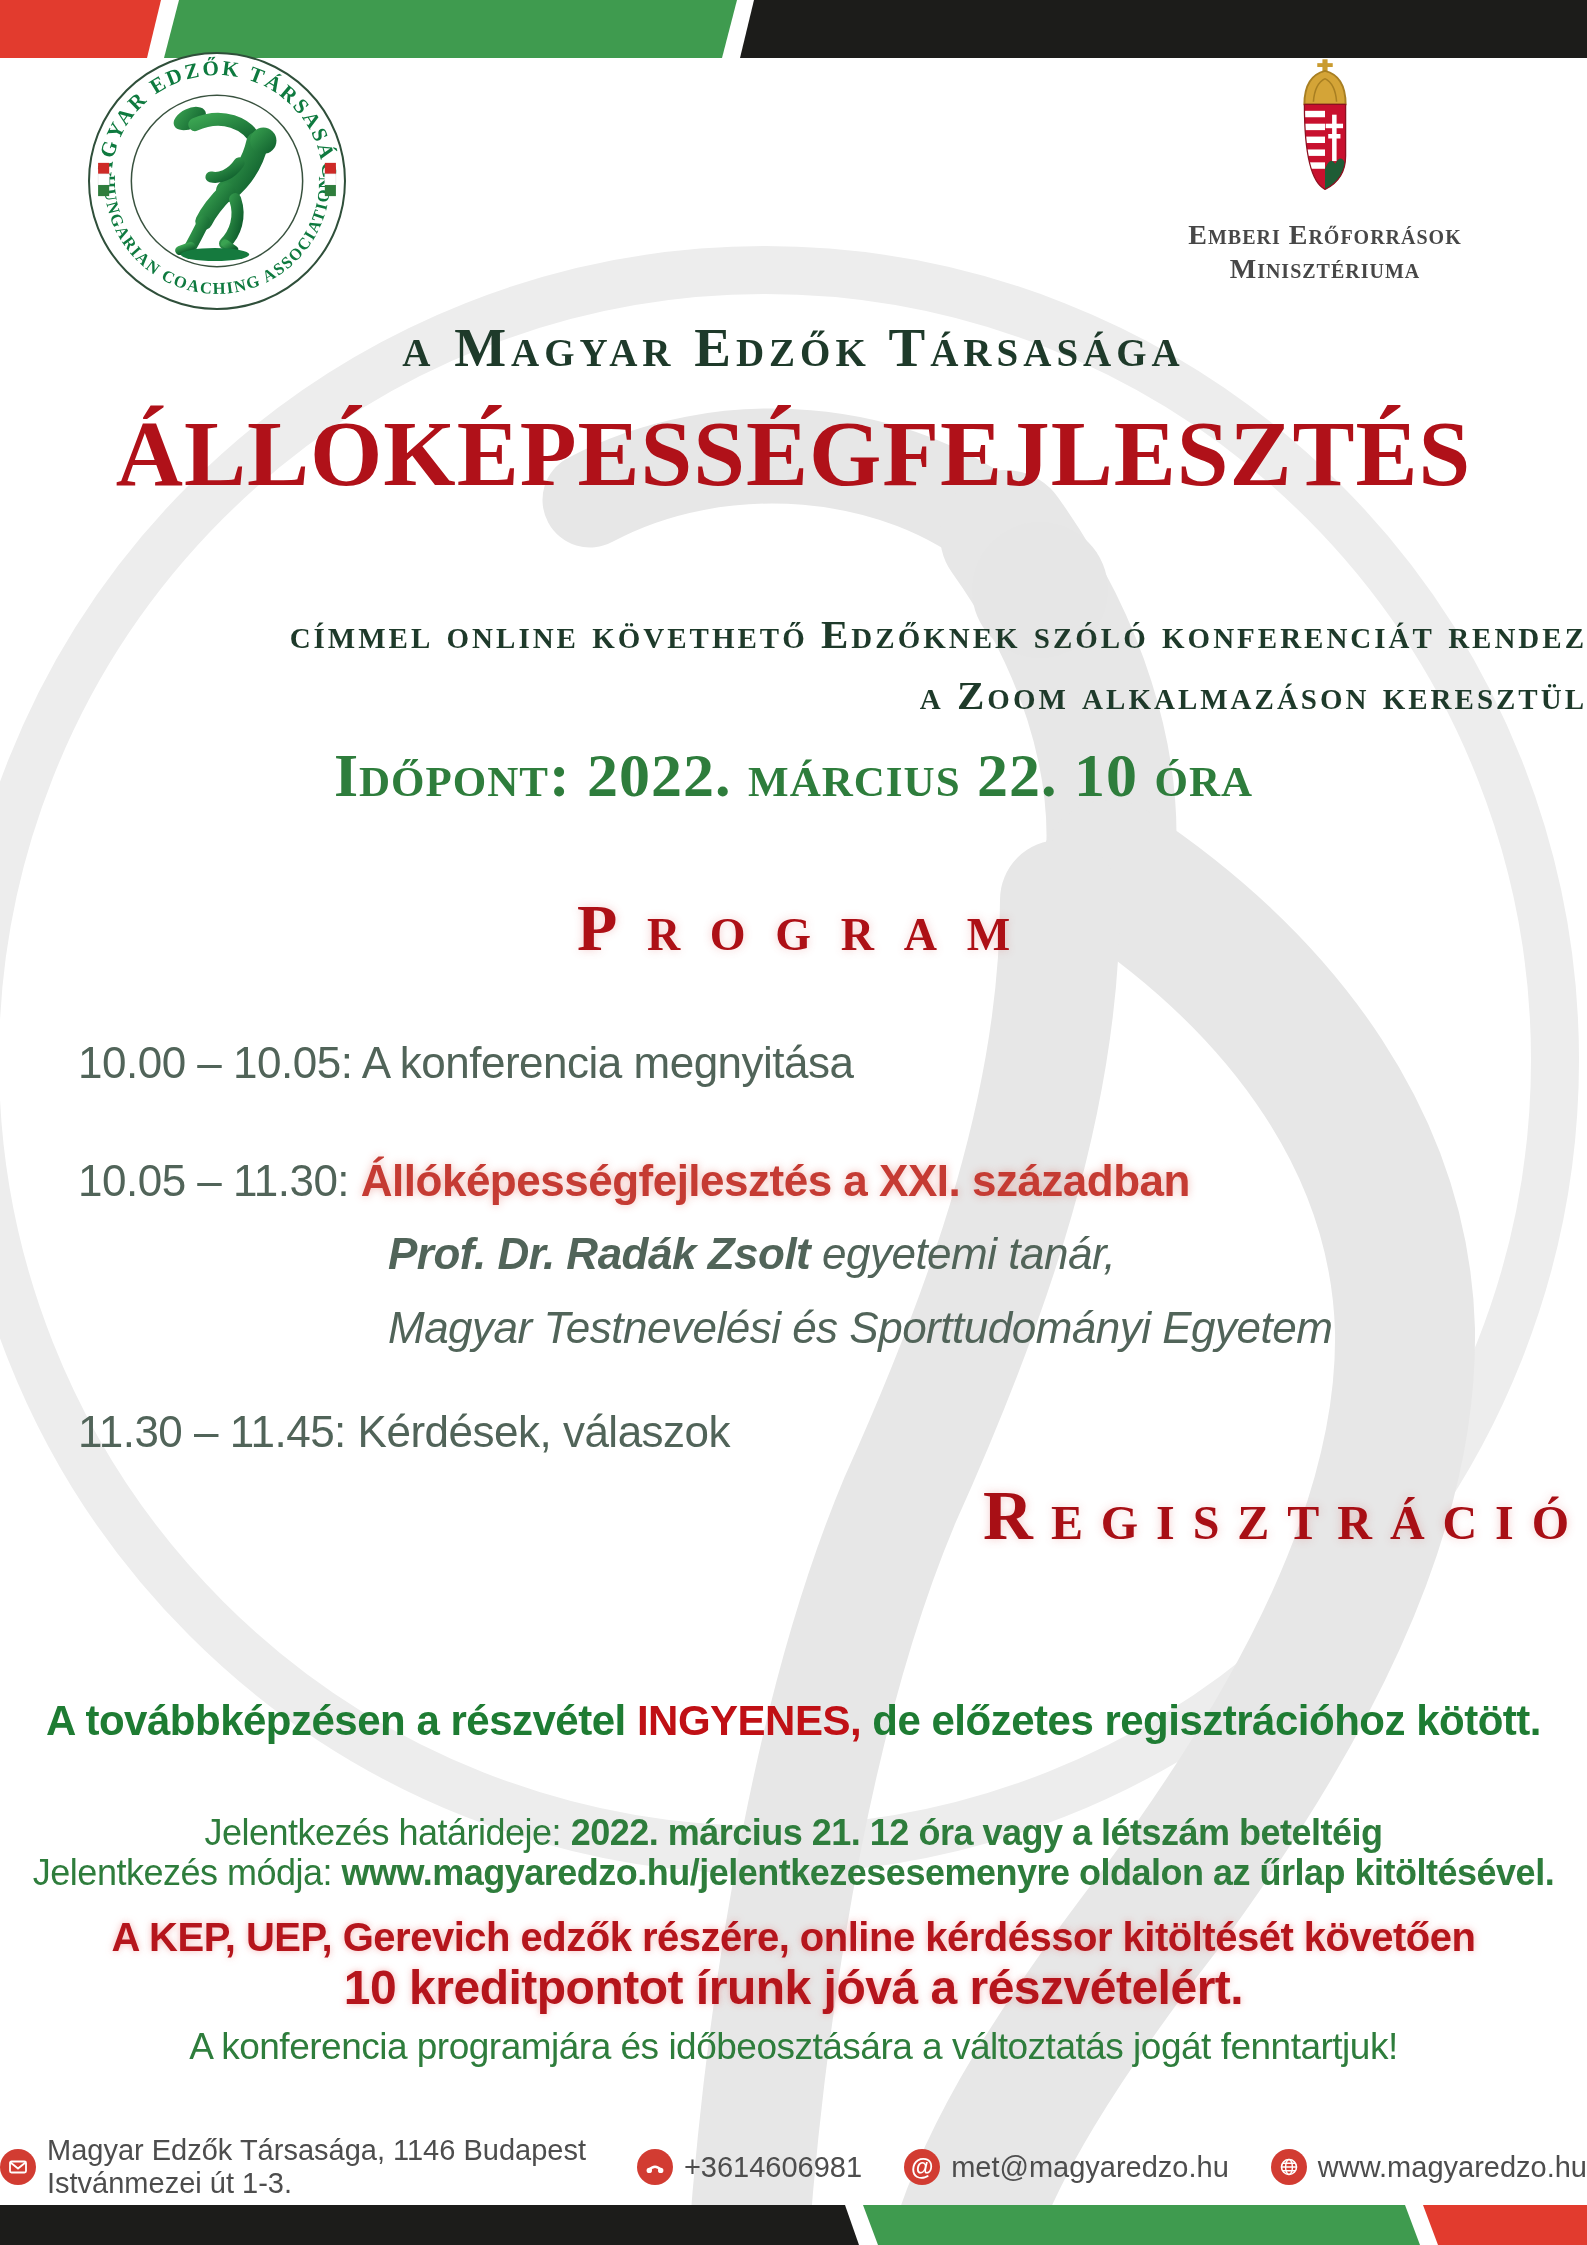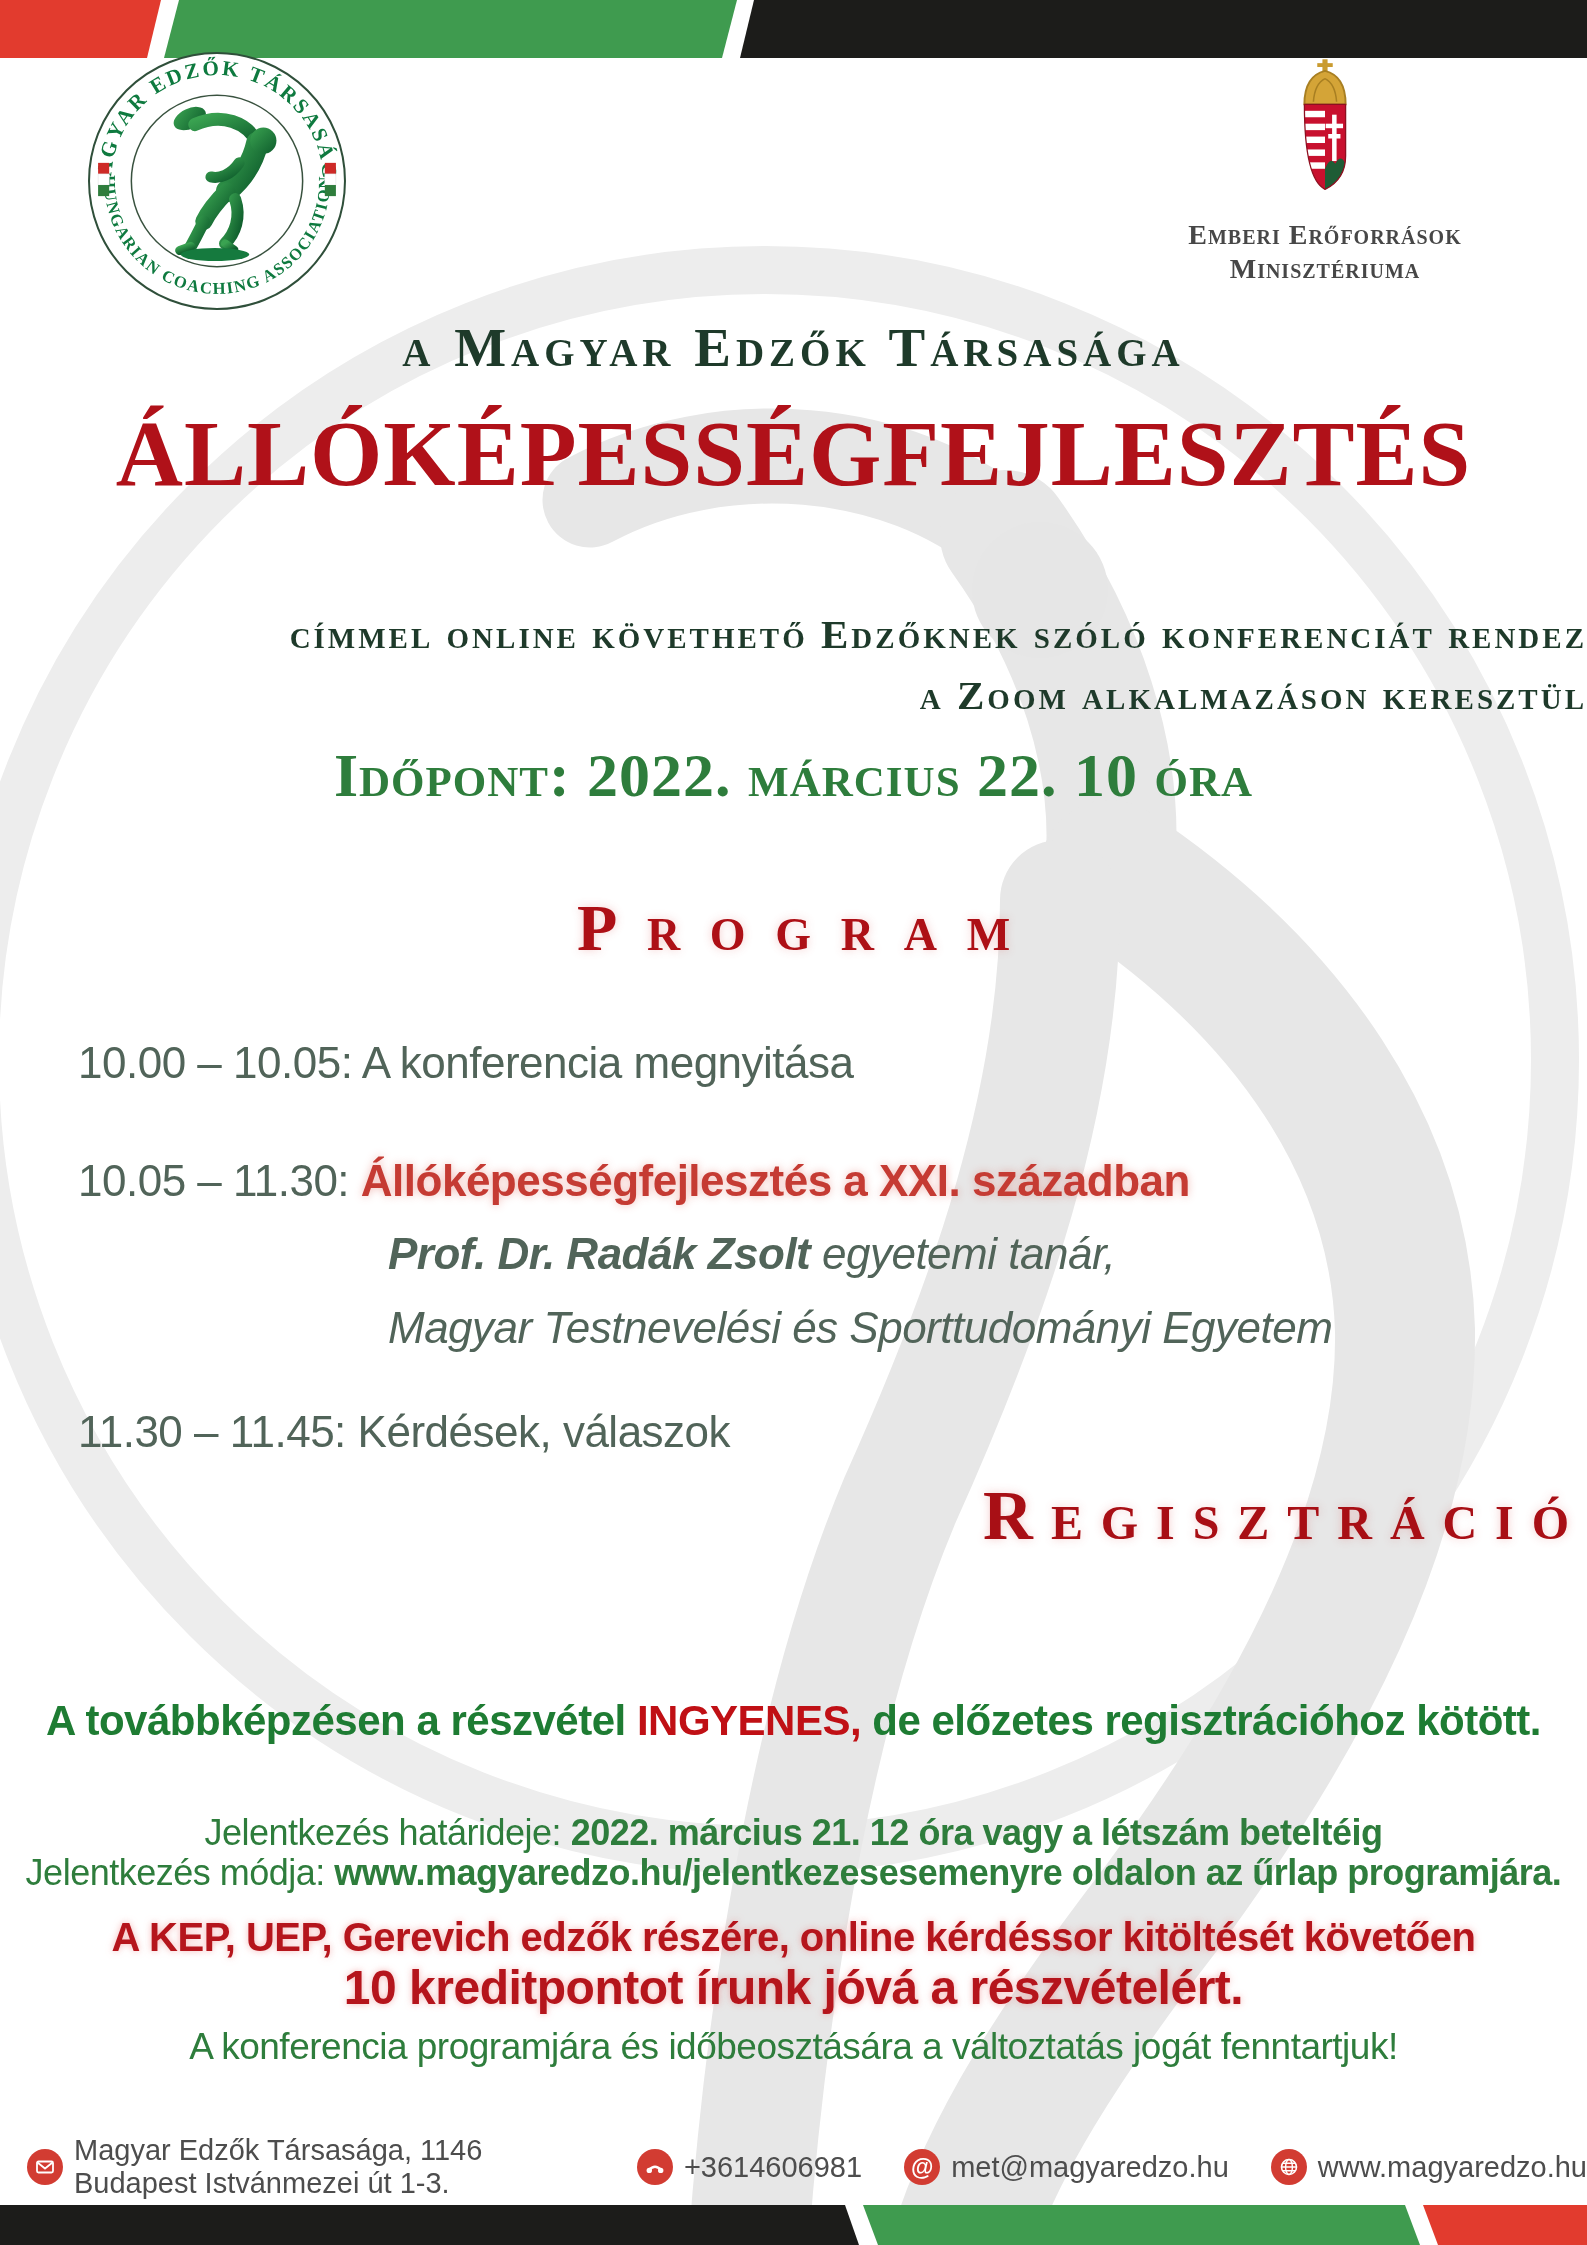--- a/index.html
+++ b/index.html
@@ -71,21 +71,21 @@
   .dl b, .mth b{letter-spacing:-0.5px;}
   .mth{top:1852px;font-size:36px;color:var(--mgreen);}
   .cr1{top:1915px;font-size:40px;font-weight:bold;color:var(--kred);
        text-shadow:0 0 7px rgba(236,122,122,.55);}
   .cr2{top:1960px;font-size:48px;font-weight:bold;color:var(--kred);
        text-shadow:0 0 7px rgba(236,122,122,.55);}
   .note{top:2026px;font-size:37px;color:var(--mgreen);}
   
   .footer{position:absolute;top:2134px;left:0;right:0;z-index:1;display:flex;
     justify-content:center;align-items:center;gap:42px;
-    font-family:"Liberation Sans", sans-serif;font-size:29px;color:var(--fgray);padding-left:27px;}
+    font-family:"Liberation Sans", sans-serif;font-size:29px;color:var(--fgray);}
   .f-item{display:flex;align-items:center;gap:11px;}
   .f-ic{width:36px;height:36px;border-radius:50%;background:#d23c32;display:flex;
     align-items:center;justify-content:center;flex:0 0 auto;}
   .f-ic svg{display:block;}
   .f-ic .at{color:#fff;font-weight:bold;font-size:23px;line-height:1;
     font-family:"Liberation Sans", sans-serif;}
 </style>
 </head>
 <body>
 
@@ -211,21 +211,21 @@
 
   <div class="abs sans free">
     <span>A továbbképzésen a részvétel </span><span class="ing">INGYENES,</span><span> de előzetes regisztrációhoz kötött.</span>
   </div>
 
   <div class="abs sans dl">
     <span>Jelentkezés határideje: </span><b> 2022. március 21. 12 óra vagy a létszám beteltéig</b>
   </div>
 
   <div class="abs sans mth">
-    <span>Jelentkezés módja: </span><b>www.magyaredzo.hu/jelentkezesesemenyre oldalon az űrlap programjára.</b>
+    <span>Jelentkezés módja: </span><b>www.magyaredzo.hu/jelentkezesesemenyre oldalon az űrlap kitöltésével.</b>
   </div>
 
   <div class="abs sans cr1">A KEP, UEP, Gerevich edzők részére, online kérdéssor kitöltését követően</div>
   <div class="abs sans cr2">10 kreditpontot írunk jóvá a részvételért.</div>
 
   <div class="abs sans note">A konferencia programjára és időbeosztására a változtatás jogát fenntartjuk!</div>
 
   <div class="footer">
     <div class="f-item">
       <span class="f-ic">

